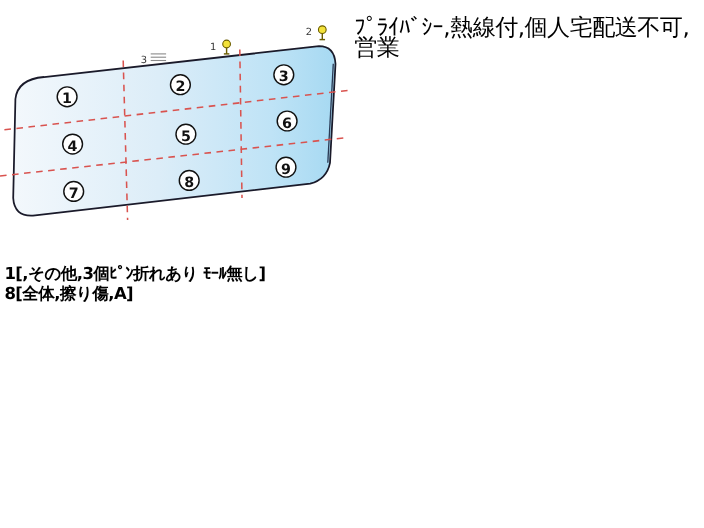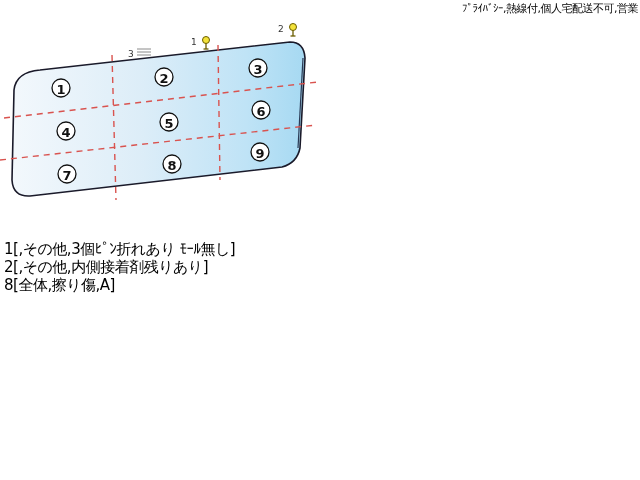--- a/index.html
+++ b/index.html
@@ -1,22 +1,22 @@
 <!DOCTYPE html>
 <html><head>
 <meta charset="utf-8">
 <style>
   html, body { margin:0; padding:0; background:#ffffff; }
   body { width:640px; height:480px; position:relative; overflow:hidden;
          font-family:"DejaVu Sans", "Liberation Sans", sans-serif; color:#000; }
   .diagram { position:absolute; left:0; top:0; width:320px; height:210px; }
-  .notes-top { position:absolute; left:322px; top:0px; width:316px;
-               font-size:11px; line-height:18px; letter-spacing:-0.5px;text-align:right; }
+  .notes-top { position:absolute; left:322px; top:16px; width:316px;
+               font-size:21px; line-height:18px; letter-spacing:-0.5px; }
   .damage-list { position:absolute; left:4px; top:240px; width:316px;
-                 font-size:15px; line-height:18px; letter-spacing:-0.5px; }
+                 font-size:15px; line-height:18px; letter-spacing:-0.5px;font-weight:bold; }
   .damage-list div { white-space:nowrap; }
 </style>
 </head>
 <body>
 
 <div class="diagram">
   <svg width="320" height="210" viewBox="0 0 320 210">
     <defs>
       <linearGradient id="glassGrad" x1="0" y1="0" x2="1" y2="0">
         <stop offset="0" stop-color="#f3f8fc"></stop>
@@ -86,15 +86,14 @@
     </g>
   </svg>
 </div>
 
 <div class="notes-top">
   <div>ﾌﾟﾗｲﾊﾞｼｰ,熱線付,個人宅配送不可,営業</div>
 </div>
 
 <div class="damage-list">
   <div>1[,その他,3個ﾋﾟﾝ折れあり ﾓｰﾙ無し]</div>
-  <div>2[,その他,内側接着剤残りあり]</div>
   <div>8[全体,擦り傷,A]</div>
 </div>
 
 </body></html>

